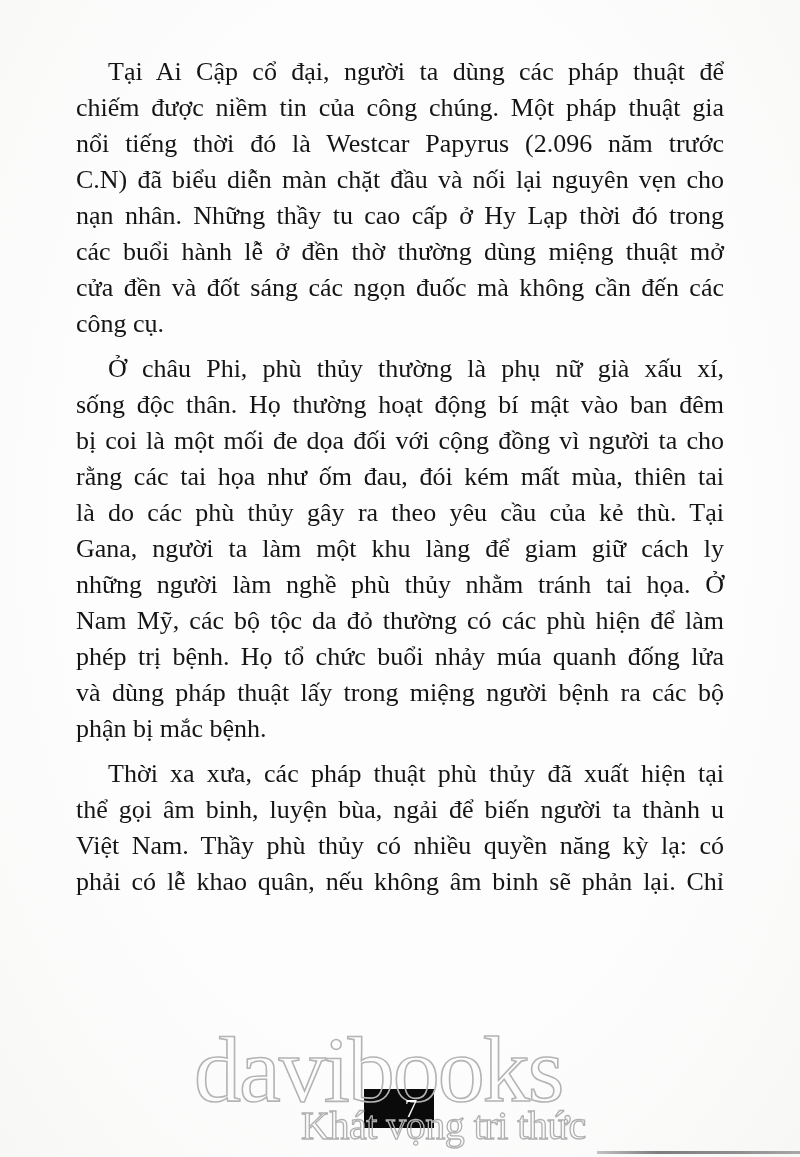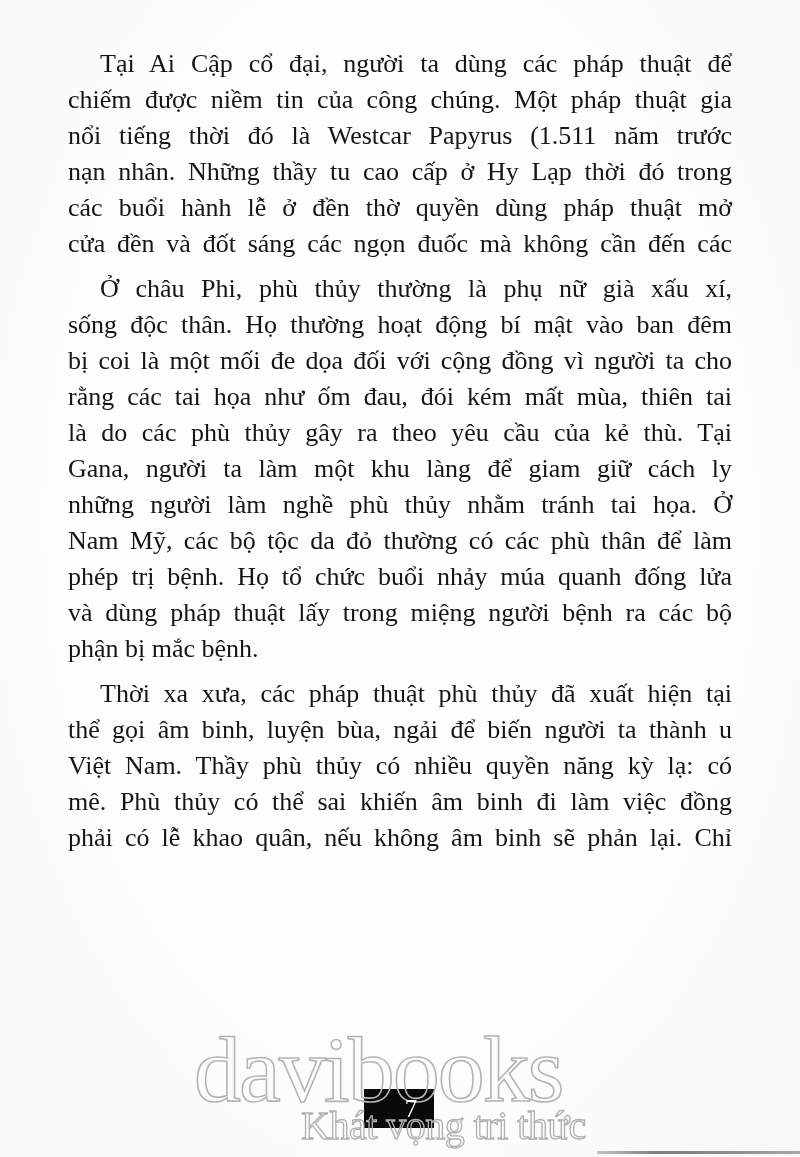--- a/index.html
+++ b/index.html
@@ -22,21 +22,21 @@
   
   .text-block {
     position: absolute;
     left: 68px;
     top: 46px;
     width: 664px;
     color: #151515;
     font-size: 26px;
     line-height: 36px;
   }
-  .para { margin: 0; }
+  .para { margin: 8px; }
   .para + .para { margin-top: 9px; }
   .line {
     white-space: nowrap;
     height: 36px;
     text-align: justify;
     text-align-last: justify;
   }
   .line.first { text-indent: 32px; }
   .line.para-end { text-align-last: left; }
   
@@ -100,43 +100,44 @@
 </style>
 </head>
 <body>
 
 <div class="page">
 
   <main class="text-block" id="paragraphs">
       <div class="para">
         <div class="line first">Tại Ai Cập cổ đại, người ta dùng các pháp thuật để</div>
         <div class="line">chiếm được niềm tin của công chúng. Một pháp thuật gia</div>
-        <div class="line">nổi tiếng thời đó là Westcar Papyrus (1.511 năm trước</div>
+        <div class="line">nổi tiếng thời đó là Westcar Papyrus (2.096 năm trước</div>
+        <div class="line">C.N) đã biểu diễn màn chặt đầu và nối lại nguyên vẹn cho</div>
         <div class="line">nạn nhân. Những thầy tu cao cấp ở Hy Lạp thời đó trong</div>
-        <div class="line">các buổi hành lễ ở đền thờ quyền dùng pháp thuật mở</div>
+        <div class="line">các buổi hành lễ ở đền thờ thường dùng miệng thuật mở</div>
         <div class="line">cửa đền và đốt sáng các ngọn đuốc mà không cần đến các</div>
+        <div class="line para-end">công cụ.</div>
       </div>
       <div class="para">
         <div class="line first">Ở châu Phi, phù thủy thường là phụ nữ già xấu xí,</div>
         <div class="line">sống độc thân. Họ thường hoạt động bí mật vào ban đêm</div>
         <div class="line">bị coi là một mối đe dọa đối với cộng đồng vì người ta cho</div>
         <div class="line">rằng các tai họa như ốm đau, đói kém mất mùa, thiên tai</div>
         <div class="line">là do các phù thủy gây ra theo yêu cầu của kẻ thù. Tại</div>
         <div class="line">Gana, người ta làm một khu làng để giam giữ cách ly</div>
         <div class="line">những người làm nghề phù thủy nhằm tránh tai họa. Ở</div>
-        <div class="line">Nam Mỹ, các bộ tộc da đỏ thường có các phù thân để làm</div>
+        <div class="line">Nam Mỹ, các bộ tộc da đỏ thường có các phù hiện để làm</div>
         <div class="line">phép trị bệnh. Họ tổ chức buổi nhảy múa quanh đống lửa</div>
         <div class="line">và dùng pháp thuật lấy trong miệng người bệnh ra các bộ</div>
         <div class="line para-end">phận bị mắc bệnh.</div>
       </div>
       <div class="para">
         <div class="line first">Thời xa xưa, các pháp thuật phù thủy đã xuất hiện tại</div>
         <div class="line">thể gọi âm binh, luyện bùa, ngải để biến người ta thành u</div>
         <div class="line">Việt Nam. Thầy phù thủy có nhiều quyền năng kỳ lạ: có</div>
-        <div class="line">mê. Phù thủy có thể sai khiến âm binh đi làm việc đồng</div>
         <div class="line">phải có lễ khao quân, nếu không âm binh sẽ phản lại. Chỉ</div>
       </div>
     </main>
 
   <div class="pagenum-box"></div>
 
   <div class="wm-brand">davibooks</div>
 
   <div class="wm-slogan">Khát vọng tri thức</div>
 

